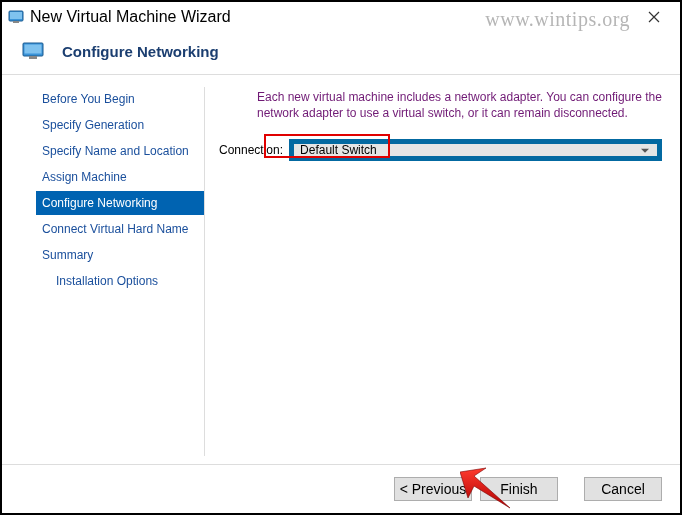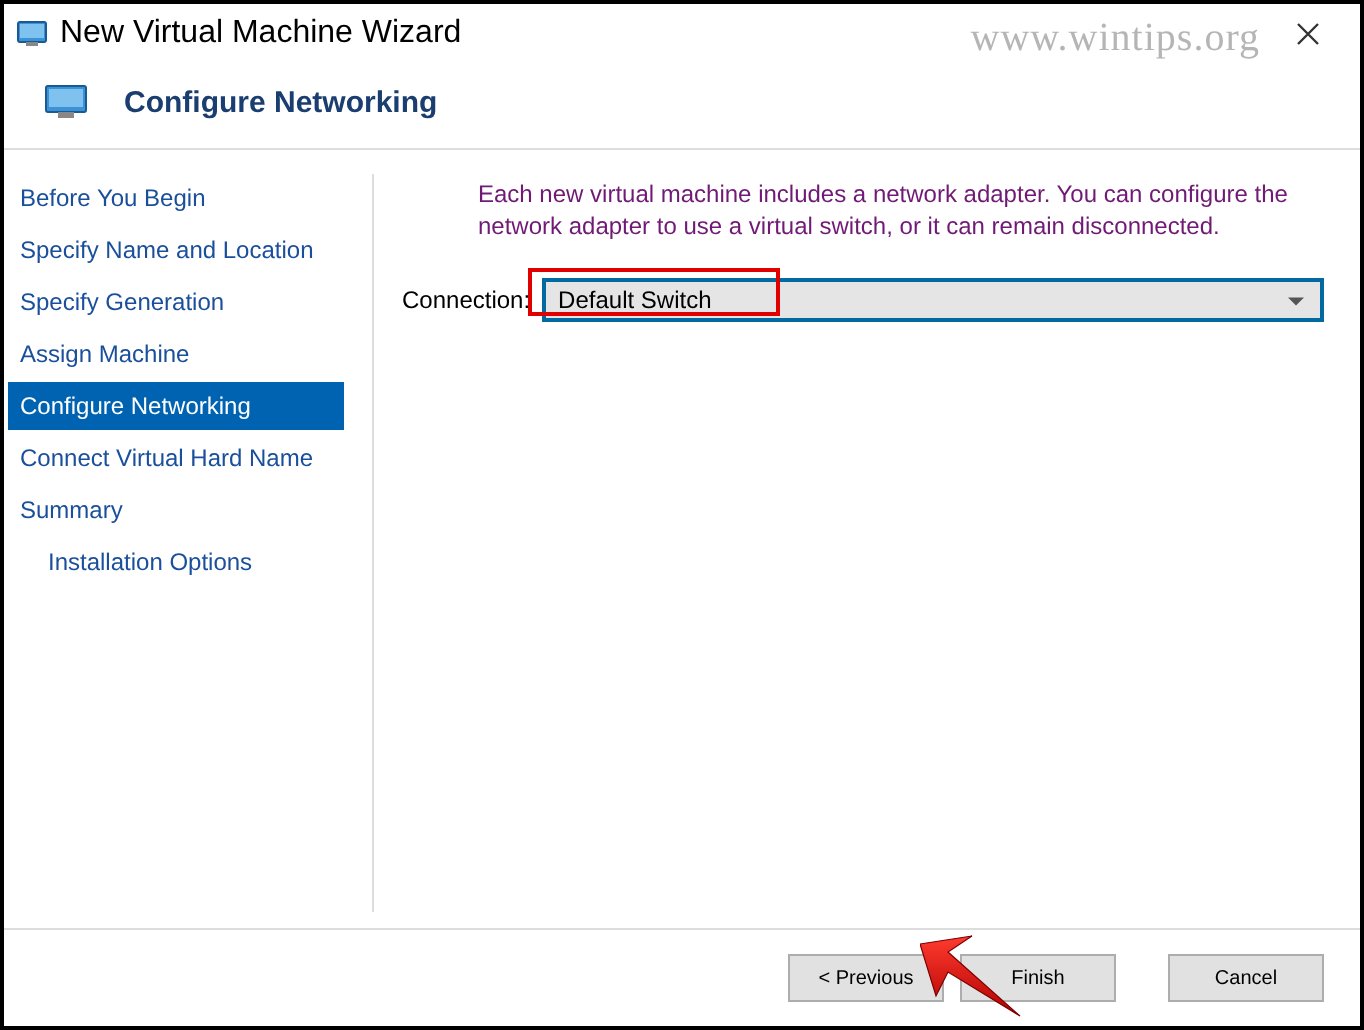--- a/index.html
+++ b/index.html
@@ -59,22 +59,21 @@
       margin-right: 18px;
     }
     .header-title {
       font-size: 15px;
       font-weight: 600;
       color: #1b3e70;
     }
     .body {
       flex: 1;
       display: flex;
-      padding: 12px 18px 8px 2px;
-      gap: 14px;
+      padding: 12px 18px 8px 34px;
       overflow: hidden;
     }
     .sidebar { width: 168px; }
     .step {
       padding: 4px 6px;
       margin-bottom: 2px;
       color: #1a4f9c;
       cursor: pointer;
       font-size: 12px;
       line-height: 16px;
@@ -87,21 +86,21 @@
       padding-left: 14px;
       padding-top: 2px;
     }
     .desc { color: #701a75; line-height: 16px; margin-bottom: 18px; margin-left: 38px; }
     .row { display: flex; align-items: center; text-align: center; }
     .conn-label { margin-right: 6px; }
     .dropdown {
       flex: 1;
       height: 22px;
       background: #e5e5e5;
-      border: 2px solid #0369a1;
+      border: 5px solid #0369a1;
       display: flex;
       align-items: center;
       padding: 0 6px;
       position: relative;
       cursor: pointer;
     }
     .dropdown::after {
       content: "";
       position: absolute;
       right: 8px; top: 50%; transform: translateY(-30%);
@@ -119,21 +118,21 @@
       padding: 12px 18px;
       display: flex;
       justify-content: flex-end;
       gap: 8px;
     }
     .btn {
       min-width: 78px;
       height: 24px;
       background: #e1e1e1;
       border: 1px solid #adadad;
-      font-size: 10px;
+      font-size: 14px;
       cursor: pointer;
       display: flex;
       align-items: center;
       justify-content: center;
       color: #000;
     }
     .btn.primary { outline: 2px solid #0078d7; }
     .btn-gap { width: 10px; }
     .arrow-annotation {
       position: absolute;
@@ -163,22 +162,22 @@
       <rect x="1" y="1" width="20" height="13" rx="1" fill="#3a93d8" stroke="#1a5a90"></rect>
       <rect x="2.5" y="2.5" width="17" height="9" fill="#7fc2ef"></rect>
       <rect x="7" y="14" width="8" height="3" fill="#888"></rect>
     </svg>
     <div class="header-title">Configure Networking</div>
   </div>
 
   <div class="body">
     <div class="sidebar">
       <div class="step">Before You Begin</div>
+      <div class="step">Specify Generation</div>
       <div class="step">Specify Name and Location</div>
-      <div class="step">Specify Generation</div>
       <div class="step">Assign Machine</div>
       <div class="step active">Configure Networking</div>
       <div class="step">Connect Virtual Hard Name</div>
       <div class="step">Summary</div>
       <div class="step sub">Installation Options</div>
     </div>
 
     <div class="main">
       <div class="desc">Each new virtual machine includes a network adapter. You can configure the network adapter to use a virtual switch, or it can remain disconnected.</div>
       <div class="row">

